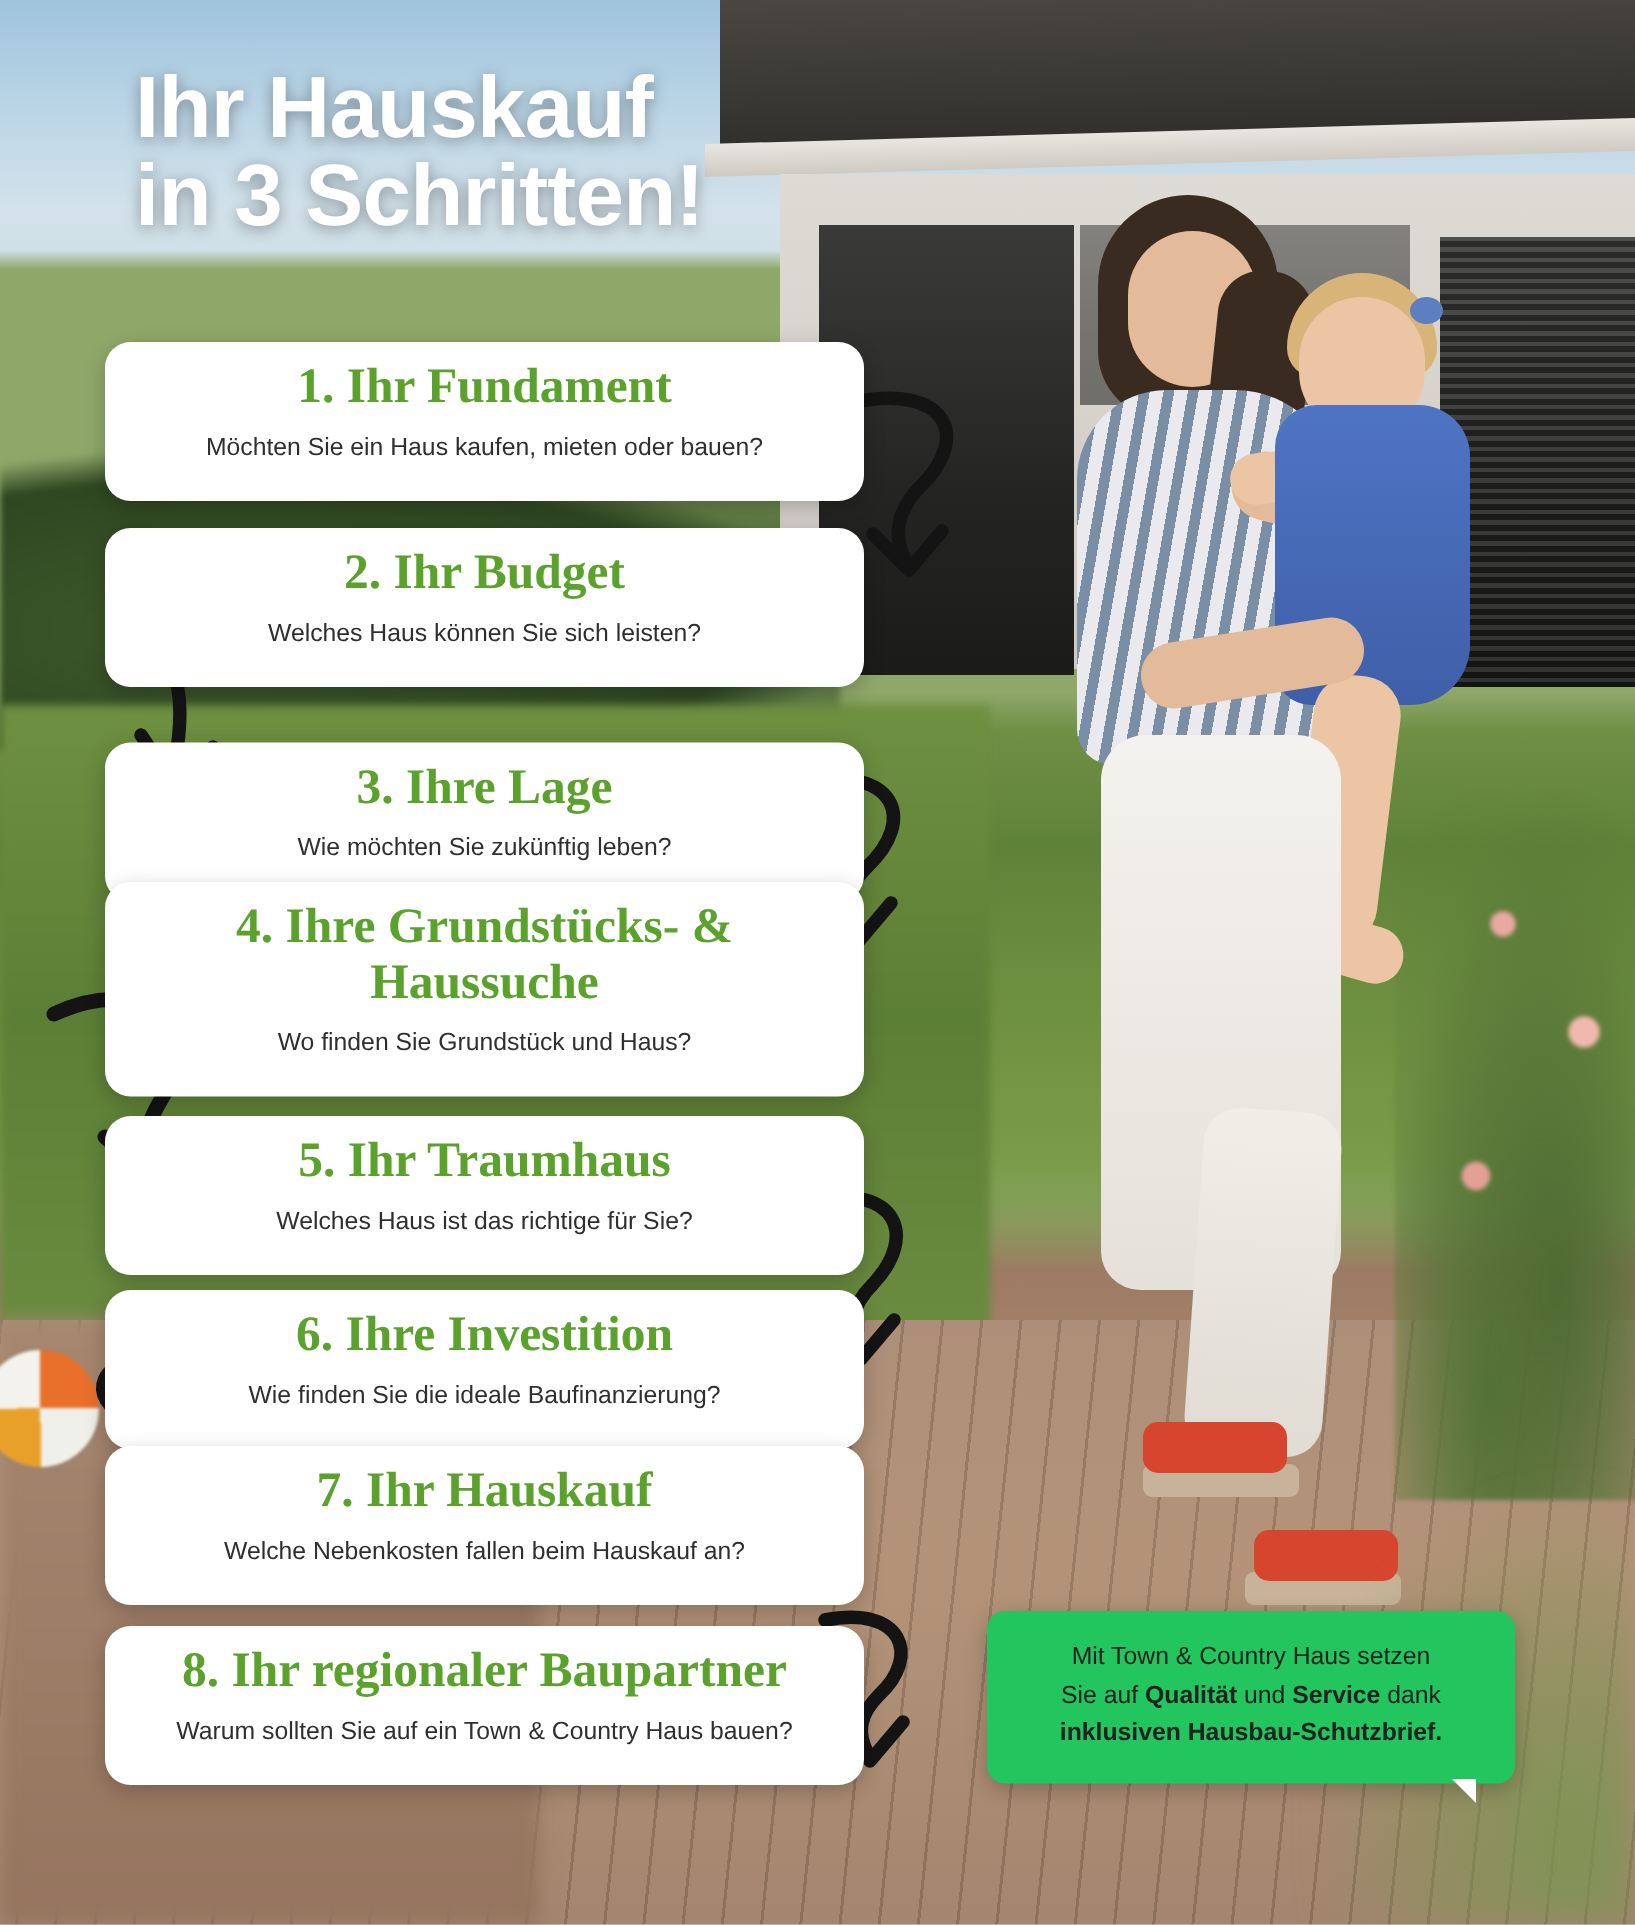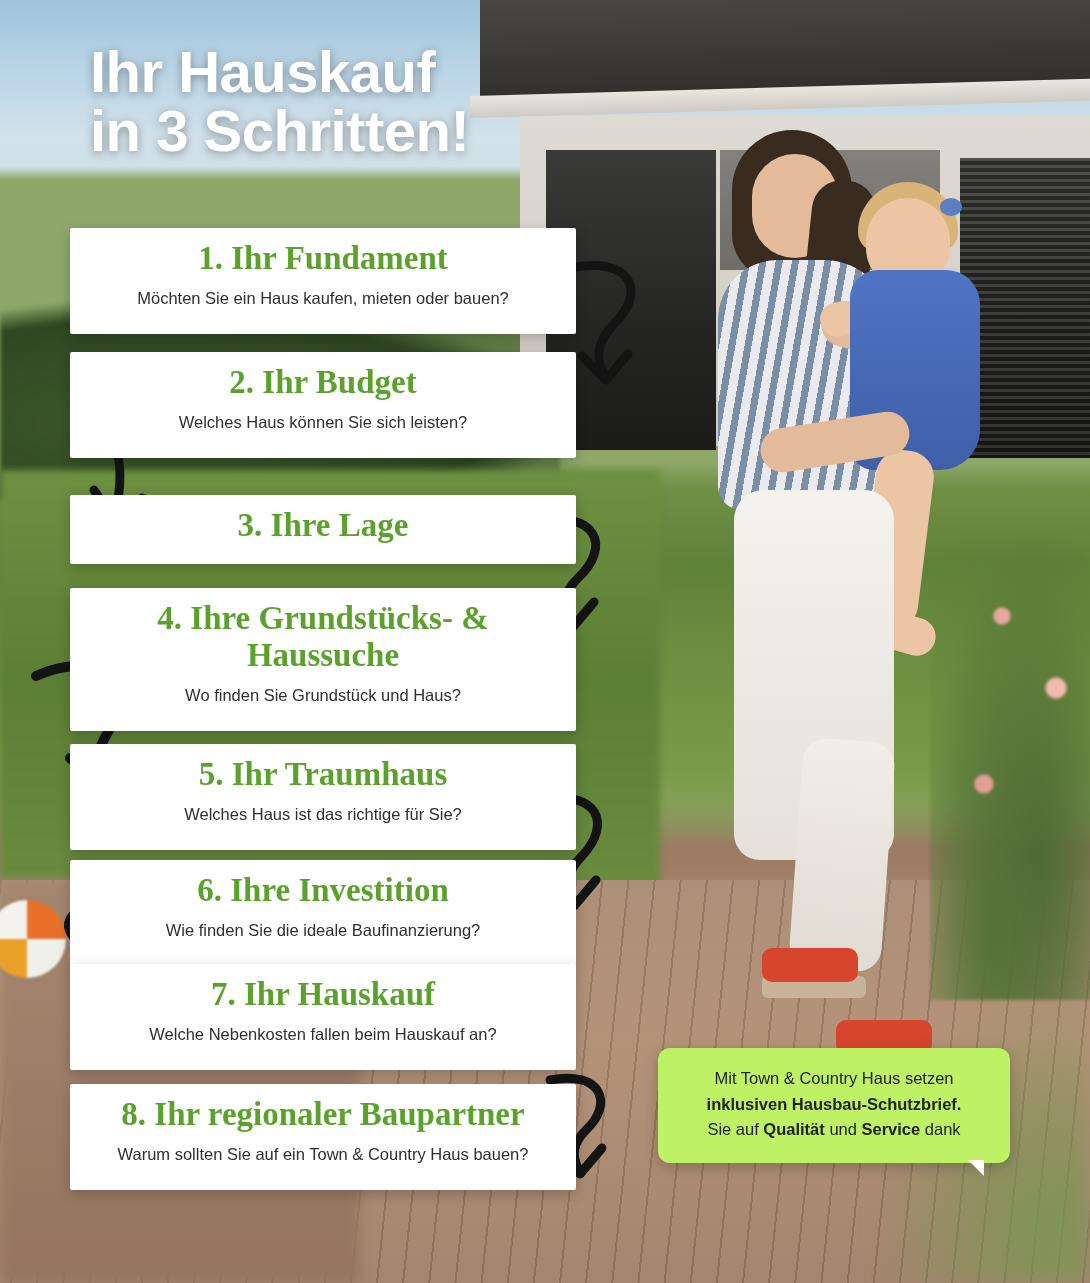--- a/index.html
+++ b/index.html
@@ -147,21 +147,21 @@
   }
   .headline .l1 { display: block; }
   .headline .l2 { display: block; }
 
   
   .card {
     position: absolute;
     left: 70px;
     width: 506px;
     background: #ffffff;
-    border-radius: 2px;
+    border-radius: 17px;
     box-shadow: 0 4px 14px rgba(0,0,0,.22);
     padding: 12px 16px 14px;
     box-sizing: border-box;
     text-align: center;
   }
   .card .title {
     color: #5aa22c;
     font-family: "Liberation Serif", serif;
     font-weight: 700;
     font-size: 33px;
@@ -180,23 +180,23 @@
   #card-3 { top: 495px; }
   #card-4 { top: 588px; }
   #card-5 { top: 744px; }
   #card-6 { top: 860px; }
   #card-7 { top: 964px; }
   #card-8 { top: 1084px; }
 
   
   .note {
     position: absolute;
-    left: 658px; top: 1048px;
+    left: 658px; top: 1074px;
     width: 352px;
-    background: #bef264;
+    background: #22c55e;
     border-radius: 12px;
     box-shadow: 0 4px 14px rgba(0,0,0,.22);
     padding: 18px 20px 20px;
     box-sizing: border-box;
     text-align: center;
     color: #222;
     font-size: 16.5px;
     line-height: 1.55;
   }
   .note .tail {
@@ -307,20 +307,21 @@
     <p class="sub">Möchten Sie ein Haus kaufen, mieten oder bauen?</p>
   </div>
 
   <div class="card" id="card-2">
     <p class="title">2. Ihr Budget</p>
     <p class="sub">Welches Haus können Sie sich leisten?</p>
   </div>
 
   <div class="card" id="card-3">
     <p class="title">3. Ihre Lage</p>
+    <p class="sub">Wie möchten Sie zukünftig leben?</p>
   </div>
 
   <div class="card" id="card-4">
     <p class="title">4. Ihre Grundstücks- &amp; Haussuche</p>
     <p class="sub">Wo finden Sie Grundstück und Haus?</p>
   </div>
 
   <div class="card" id="card-5">
     <p class="title">5. Ihr Traumhaus</p>
     <p class="sub">Welches Haus ist das richtige für Sie?</p>
@@ -336,20 +337,20 @@
     <p class="sub">Welche Nebenkosten fallen beim Hauskauf an?</p>
   </div>
 
   <div class="card" id="card-8">
     <p class="title">8. Ihr regionaler Baupartner</p>
     <p class="sub">Warum sollten Sie auf ein Town &amp; Country Haus bauen?</p>
   </div>
 
   <div class="note">
     <div>Mit Town &amp; Country Haus setzen</div>
-    <div><b>inklusiven Hausbau-Schutzbrief.</b></div>
     <div>
       <span>Sie auf </span><b>Qualität</b><span> und </span><b>Service</b><span> dank</span>
     </div>
+    <div><b>inklusiven Hausbau-Schutzbrief.</b></div>
     <div class="tail"></div>
   </div>
 
 </div>
 
 </body></html>

